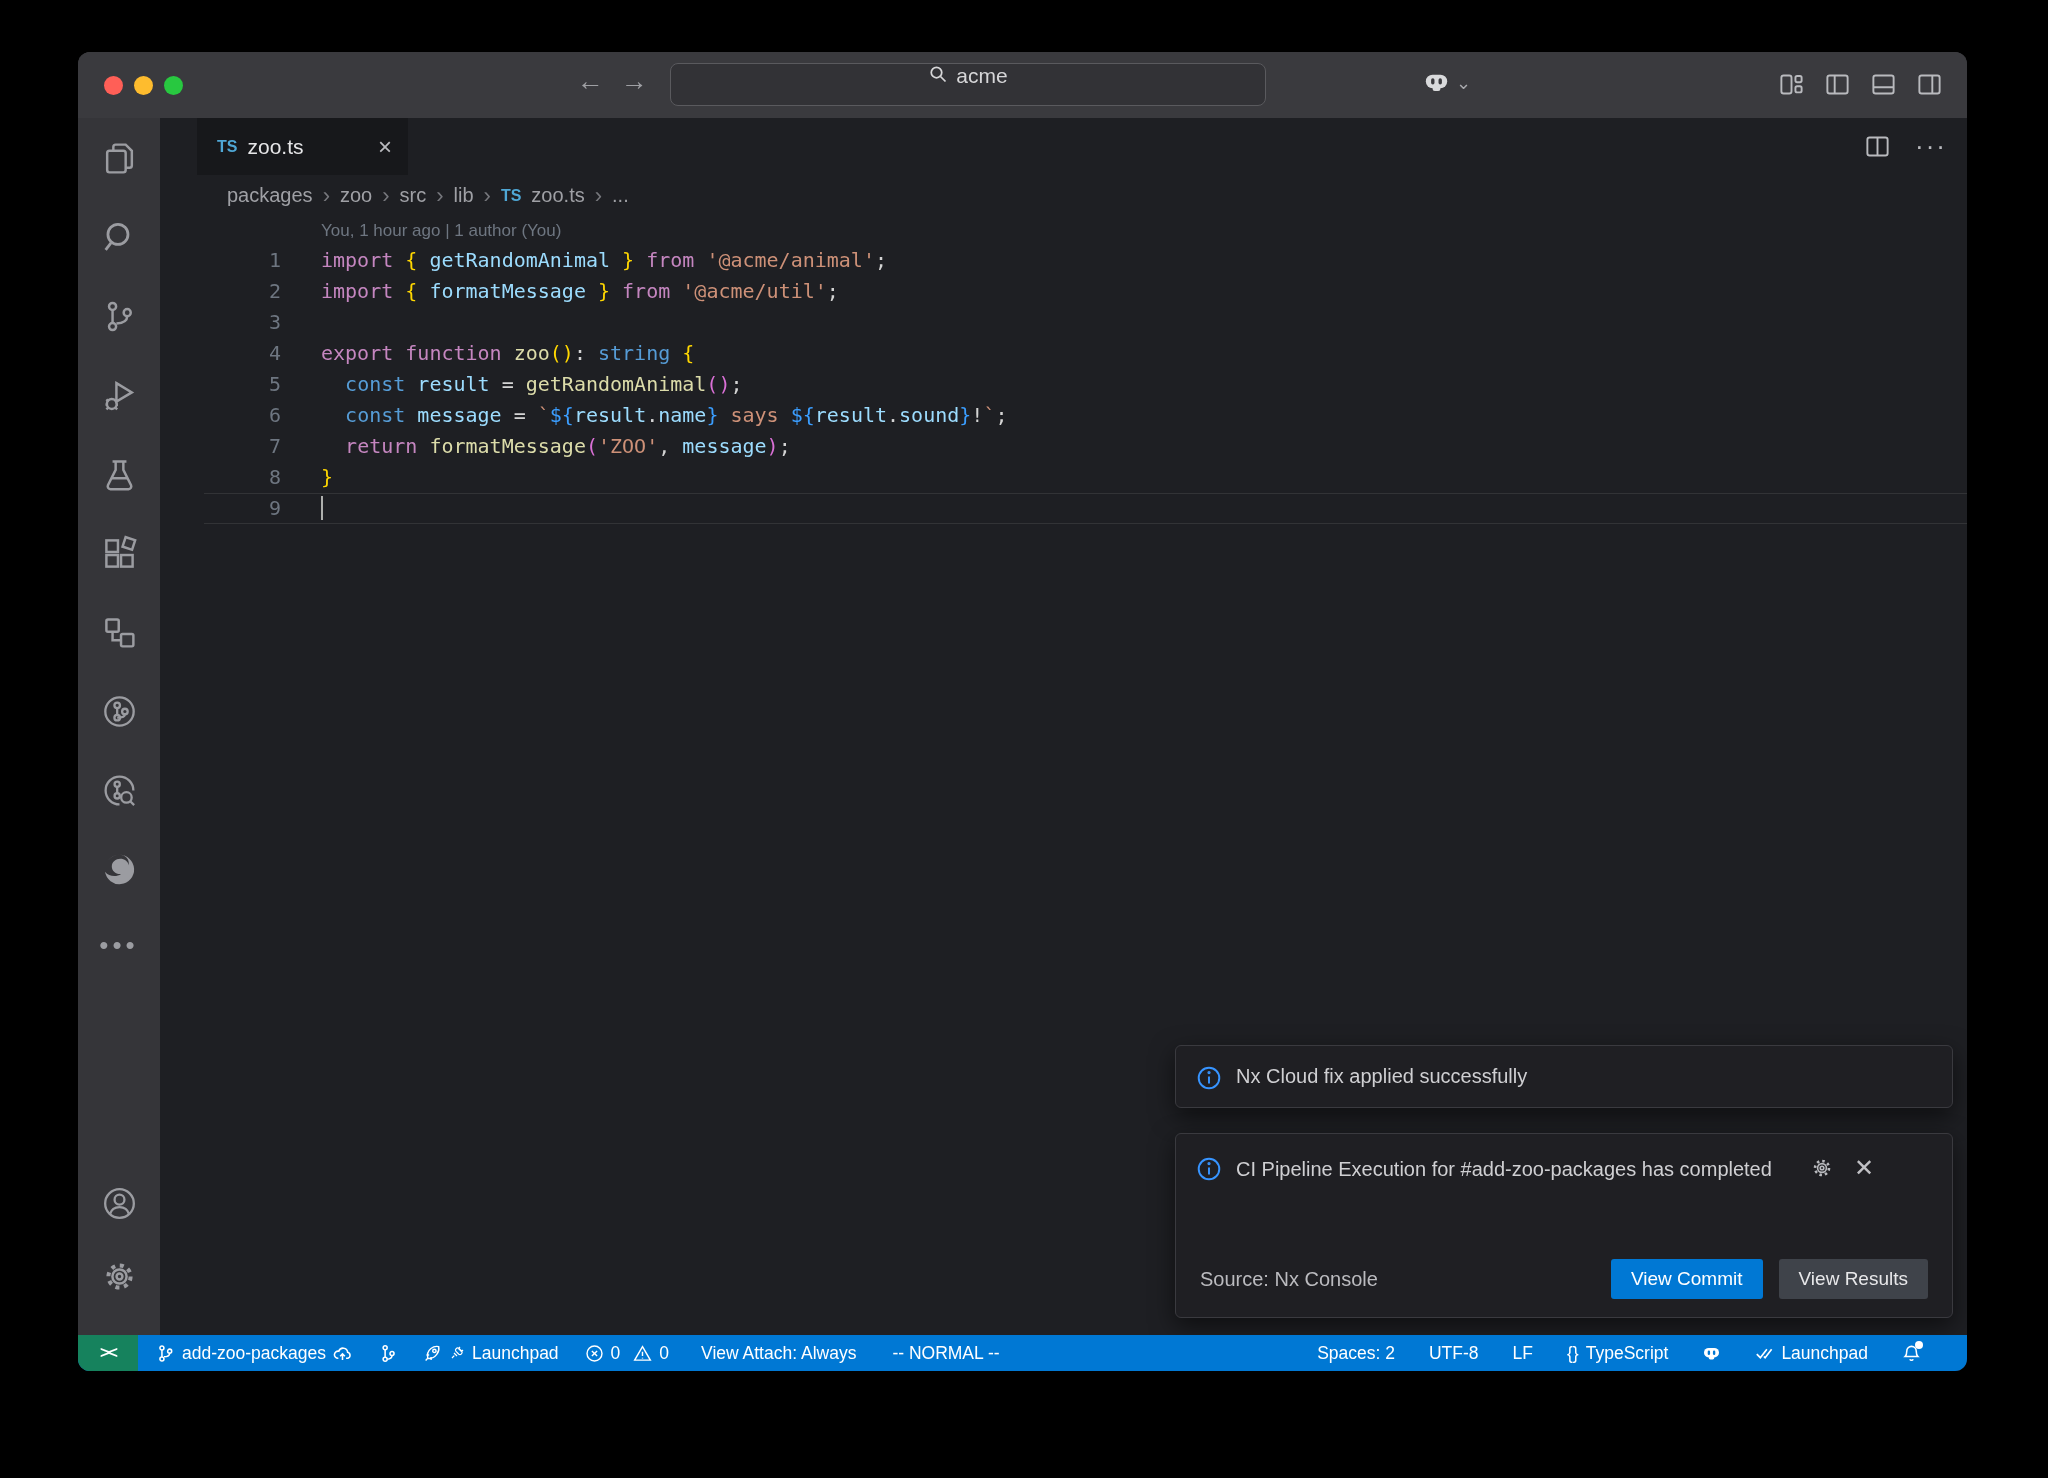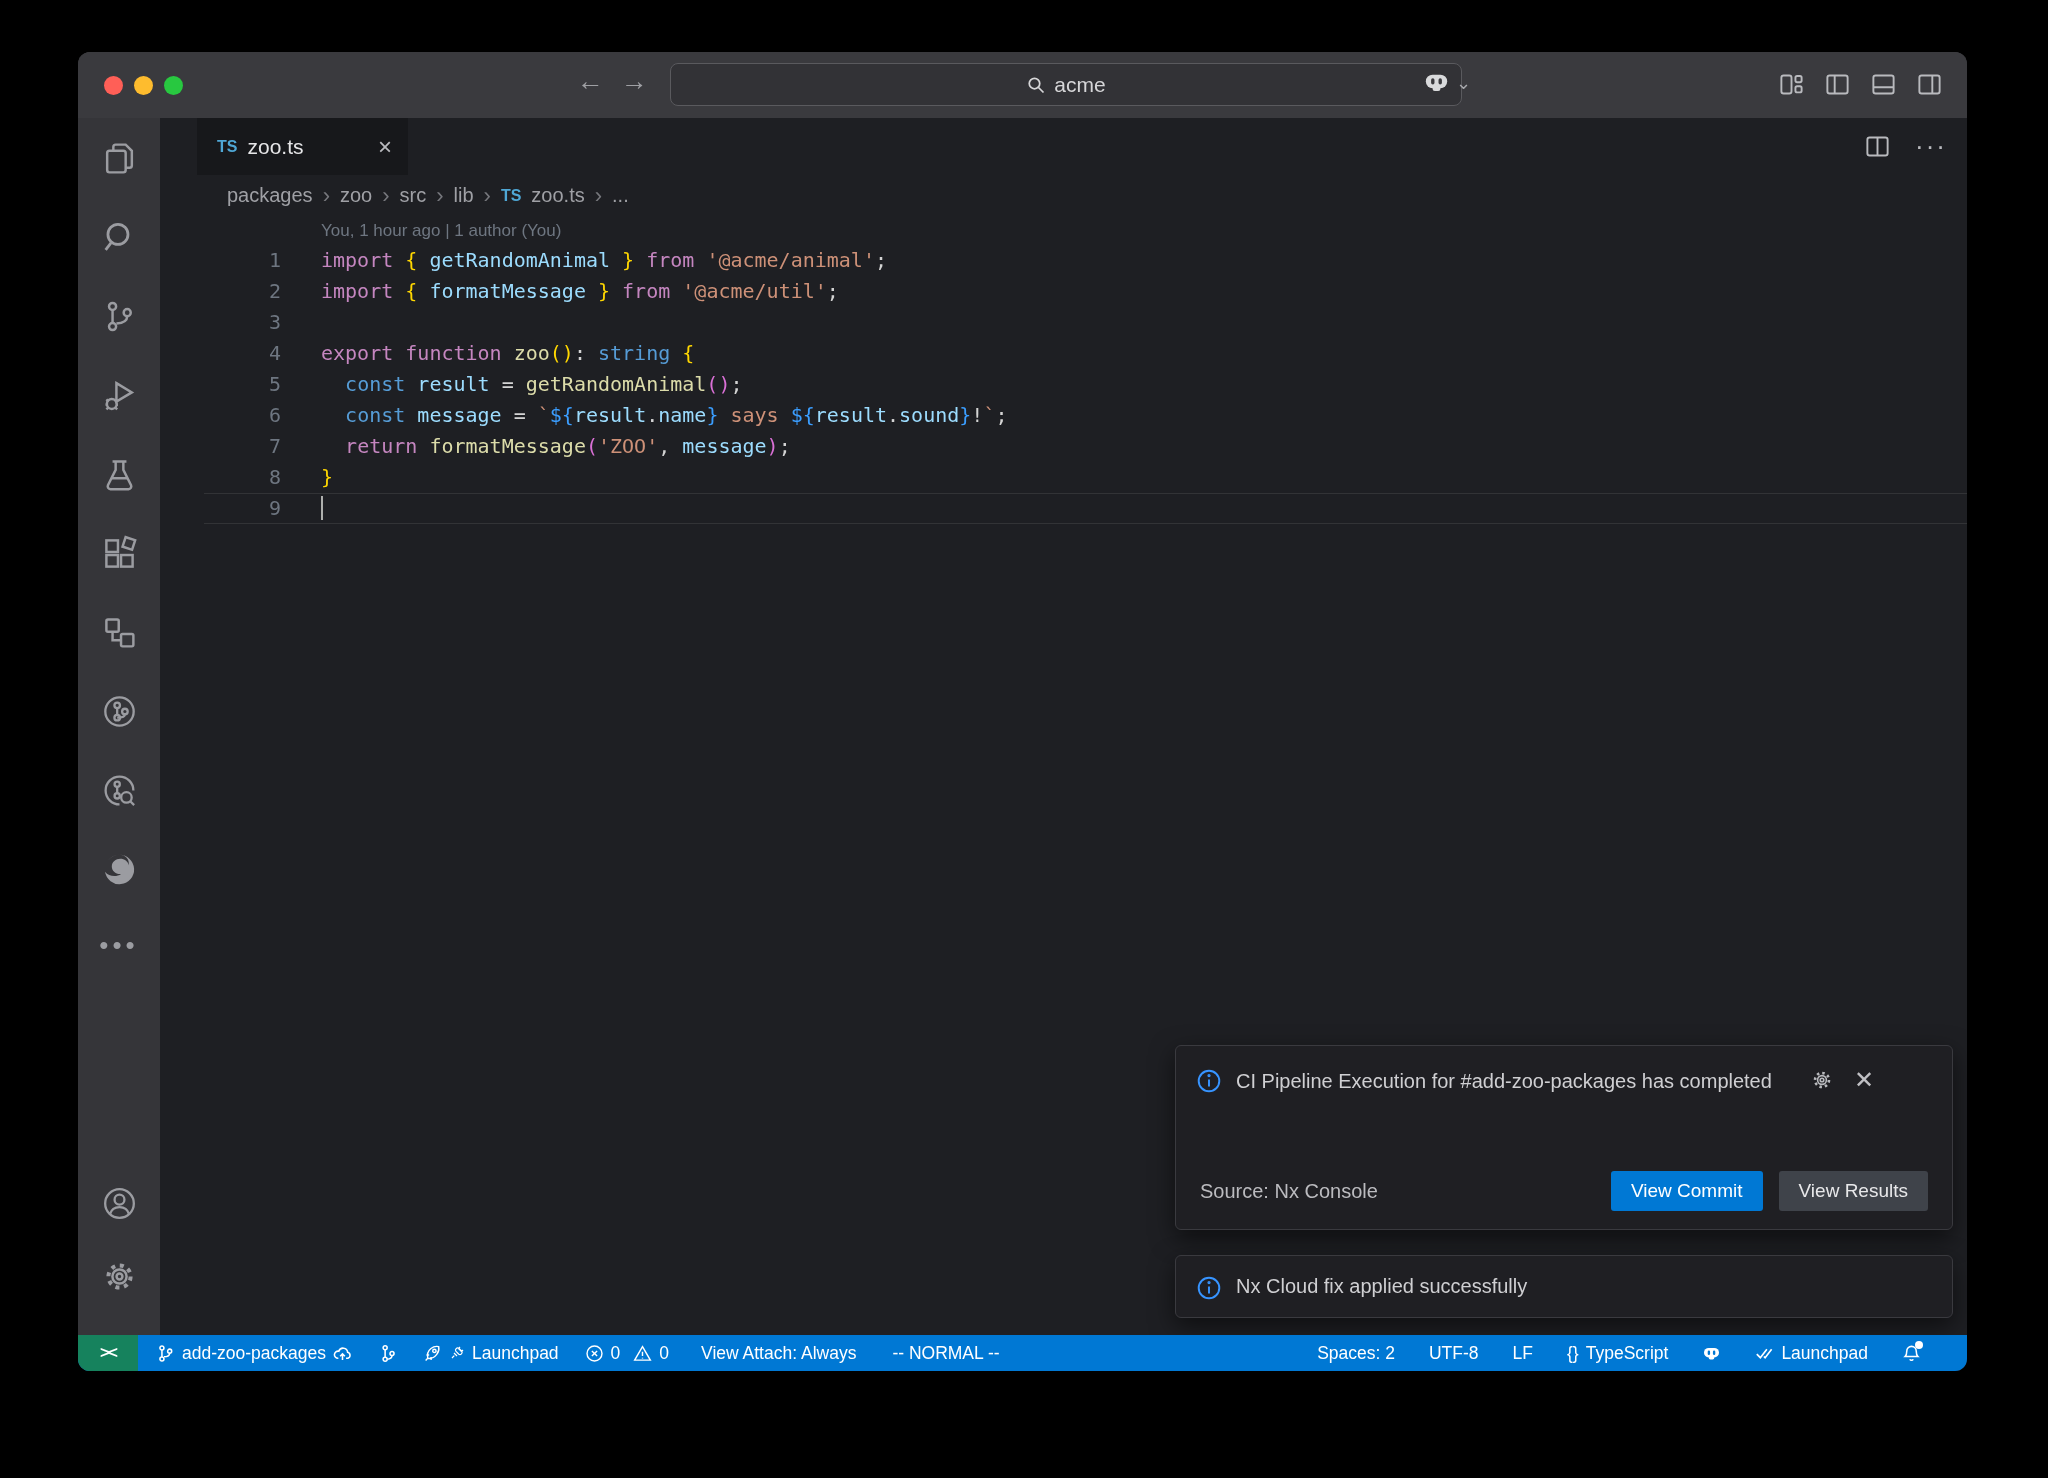--- a/index.html
+++ b/index.html
@@ -12,23 +12,23 @@
   }
 
   
   .titlebar { position:absolute; left:0; top:0; width:100%; height:66px; background:#3A3A3E; }
   .traffic { position:absolute; left:26px; top:24px; display:flex; gap:11px; }
   .tl { width:19px; height:19px; border-radius:50%; }
   .tl.red{ background:#FF5F57; } .tl.yellow{ background:#FEBC2E; } .tl.green{ background:#28C840; }
   .nav-arrow { position:absolute; top:14px; font-size:27px; color:#9FA0A4; width:36px; text-align:center; }
   .nav-back{ left:494px; } .nav-fwd{ left:538px; }
   .searchbox {
-    position:absolute; left:592px; top:11px; width:792px; height:43px;
+    position:absolute; left:592px; top:11px; width:596px; height:43px;
     background:#323236; border:1px solid #5A5A5E; border-radius:8px;
-    display:flex; align-items:center; justify-content:center; gap:8px;
+    display:flex; justify-content:center; gap:8px;
     color:#D6D6D8; font-size:21px;
   }
   .copilot-tb { position:absolute; left:1345px; top:17px; display:flex; align-items:center; gap:6px; }
   .chev { color:#A9AAAE; font-size:18px; }
   .layout-icons { position:absolute; right:24px; top:19px; display:flex; gap:19px; }
   .licon { width:27px; height:27px; color:#B9BABE; }
   svg { display:block; }
 
   
   .main { position:absolute; left:0; top:66px; width:100%; height:1217px; display:flex; }
@@ -266,20 +266,29 @@
             <div class="code-row current"><span class="gutter">9</span><span class="codetext"><span class="cursor"></span></span></div>
           </div>
       </div>
 
       <div class="ruler-line"></div>
       <div class="ruler-mark"></div>
     </div>
   </div>
 
   <div class="toasts">
+    <div class="toast toast2">
+      <svg class="info-ic" viewBox="0 0 24 24" fill="none" stroke="#3794FF" stroke-width="1.8">
+        <circle cx="12" cy="12" r="9.5"></circle>
+          <line x1="12" y1="10.5" x2="12" y2="17"></line>
+          <circle cx="12" cy="7" r="0.6" fill="#3794FF"></circle>
+      </svg>
+      <span>Nx Cloud fix applied successfully</span>
+    </div>
+
     <div class="toast toast1">
       <div class="toast-head">
         <svg class="info-ic" viewBox="0 0 24 24" fill="none" stroke="#3794FF" stroke-width="1.8">
           <circle cx="12" cy="12" r="9.5"></circle>
             <line x1="12" y1="10.5" x2="12" y2="17"></line>
             <circle cx="12" cy="7" r="0.6" fill="#3794FF"></circle>
         </svg>
         <div class="toast-msg">CI Pipeline Execution for #add-zoo-packages has completed</div>
         <div class="toast-acts">
           <svg class="licon" style="width:24px;height:24px" viewBox="0 0 24 24" fill="none" stroke="currentColor">
@@ -289,29 +298,20 @@
           </svg>
           <span class="x-ic">✕</span>
         </div>
       </div>
       <div class="toast-foot">
         <span class="toast-src">Source: Nx Console</span>
         <span class="btn primary">View Commit</span>
         <span class="btn secondary">View Results</span>
       </div>
     </div>
-
-    <div class="toast toast2">
-      <svg class="info-ic" viewBox="0 0 24 24" fill="none" stroke="#3794FF" stroke-width="1.8">
-        <circle cx="12" cy="12" r="9.5"></circle>
-          <line x1="12" y1="10.5" x2="12" y2="17"></line>
-          <circle cx="12" cy="7" r="0.6" fill="#3794FF"></circle>
-      </svg>
-      <span>Nx Cloud fix applied successfully</span>
-    </div>
   </div>
 
   <div class="statusbar">
     <div class="remote">&gt;&lt;</div>
 
     <div class="sb-item" style="margin-left:18px">
       <svg class="sb-icon" viewBox="0 0 16 16" fill="none" stroke="currentColor" stroke-width="1.3">
         <circle cx="5" cy="3.4" r="1.7"></circle>
           <circle cx="5" cy="12.6" r="1.7"></circle>
           <circle cx="11.5" cy="6" r="1.7"></circle>

